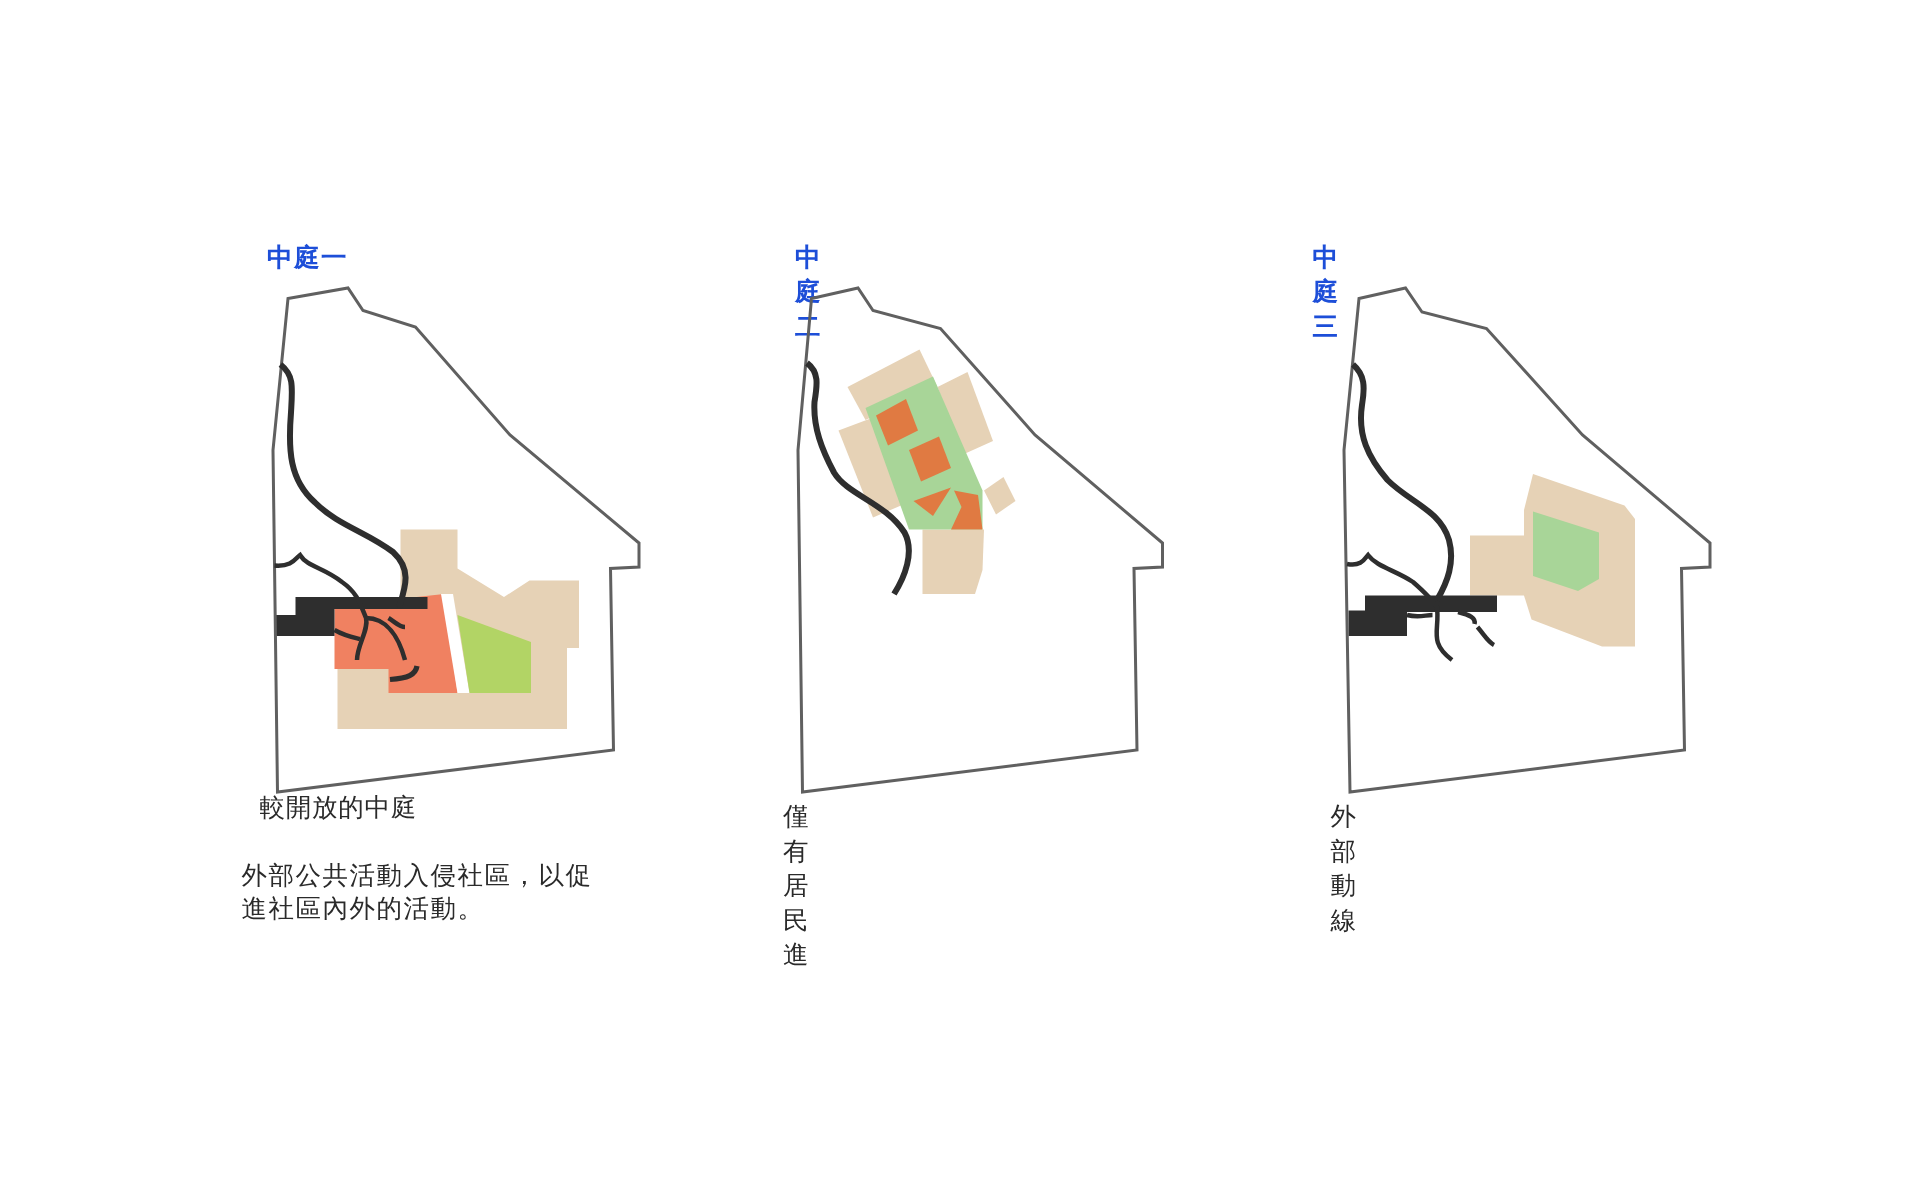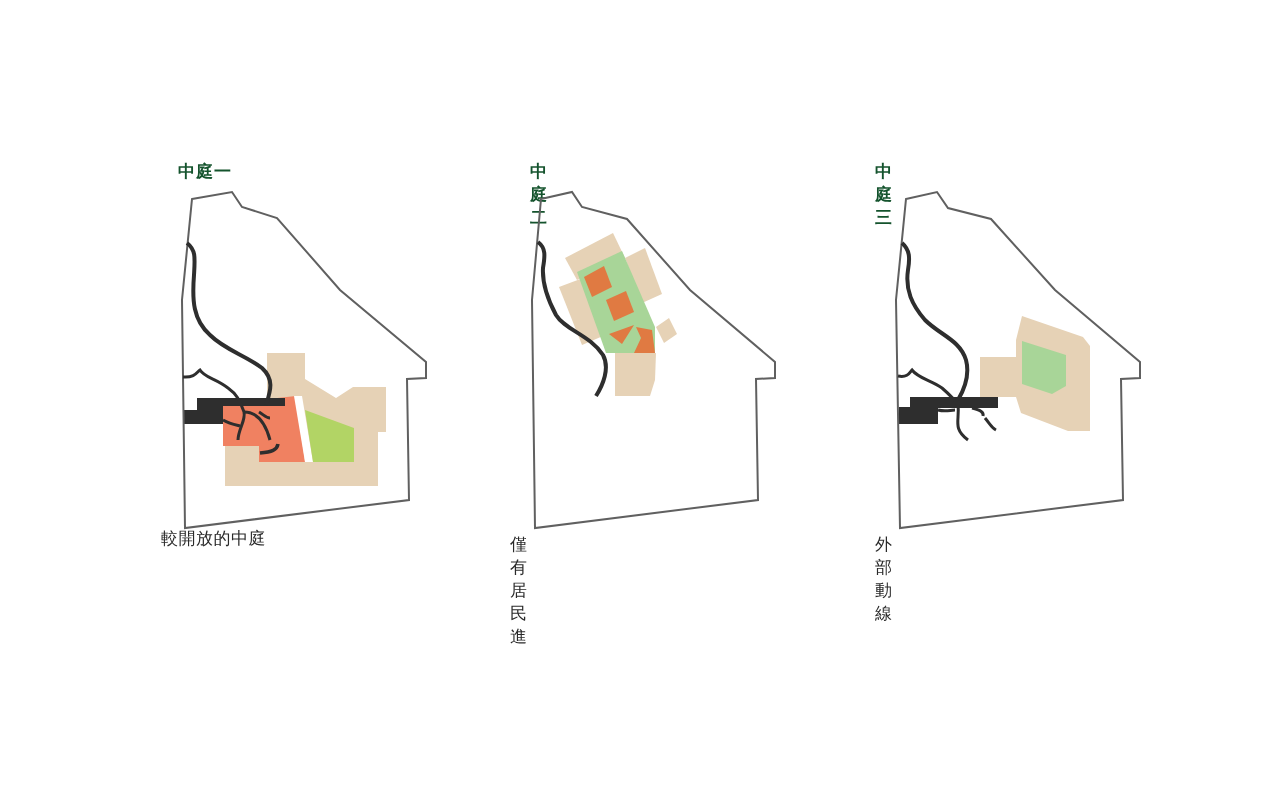--- a/index.html
+++ b/index.html
@@ -1,21 +1,21 @@
 <!DOCTYPE html>
 <html><head>
 <meta charset="utf-8">
 <style>
   html, body { margin: 0; padding: 0; background: #ffffff; }
   body { width: 1280px; height: 800px; position: relative; overflow: hidden;
          font-family: "DejaVu Sans", "Liberation Sans", sans-serif; color: #222; }
   .panel { position: absolute; top: 0; width: 360px; height: 800px; }
-  .title { position: absolute; top: 160px; font-size: 17px; font-weight: bold; color: #14532d; letter-spacing: 1px; }
+  .title { position: absolute; top: 160px; font-size: 17px; font-weight: bold; color: #1d4ed8; letter-spacing: 1px; }
   .diagram { position: absolute; top: 0; left: 0; }
-  .subtitle { position: absolute; font-size: 17px; color: #2a2a2a; letter-spacing: 0.5px; }
+  .subtitle { position: absolute; font-size: 17px; color: #2a2a2a; letter-spacing: 0.5px; margin-left: 12px; }
   .desc { position: absolute; font-size: 17px; line-height: 22px; color: #2a2a2a; letter-spacing: 1px; white-space: pre-line; width: 290px; }
 </style>
 </head>
 <body>
 
 <div class="panel" style="left:0;">
   <div class="title" style="left:178px;">中庭一</div>
   <svg class="diagram" width="460" height="800" viewBox="0 0 460 800">
 
     <polygon points="267,353 305,353 305,379 336,398 353,387 386,387 386,432 378,432 378,486 225,486 225,424 268,424 268,410 267,410" fill="#e6d2b6"></polygon>
@@ -31,20 +31,22 @@
     <polygon points="192,199 232,192 242,207 277,218 340,290 426,362 426,378 407,379 409,500 185,528 182,300" fill="none" stroke="#606060" stroke-width="2"></polygon>
 
     <path d="M187,243 C196,250 195,258 194,275 C192,300 193,320 210,335 C225,350 245,355 262,368 C275,380 270,392 266,405" fill="none" stroke="#2e2e2e" stroke-width="4"></path>
     <path d="M183,377 C195,378 197,372 200,370 C205,378 215,378 228,388 C238,395 240,402 244,412 C246,420 238,430 238,440" fill="none" stroke="#2e2e2e" stroke-width="3"></path>
     <path d="M244,412 C258,412 266,425 270,440" fill="none" stroke="#2e2e2e" stroke-width="3"></path>
     <path d="M223,420 C230,424 236,425 240,426" fill="none" stroke="#2e2e2e" stroke-width="3"></path>
     <path d="M259,412 C264,415 266,418 270,418" fill="none" stroke="#2e2e2e" stroke-width="3"></path>
     <path d="M260,453 C272,452 277,450 278,444" fill="none" stroke="#2e2e2e" stroke-width="3.5"></path>
   </svg>
   <div class="subtitle" style="left:161px; top:527px;">較開放的中庭</div>
+  <div class="desc" style="left:161px; top:573px;">外部公共活動入侵社區，以促
+進社區內外的活動。</div>
 </div>
 
 <div class="panel" style="left:0;">
   <div class="title" style="left:511px;margin-left:19px;">中庭二</div>
   <svg class="diagram" width="800" height="800" viewBox="0 0 800 800">
 
     <polygon points="565,258 613,233 625,258 577,280" fill="#e6d2b6"></polygon>
     <polygon points="625,258 645,248 662,294 642,303" fill="#e6d2b6"></polygon>
     <polygon points="559,287 583,278 603,336 582,345" fill="#e6d2b6"></polygon>
     <polygon points="656,327 669,318 677,334 664,343" fill="#e6d2b6"></polygon>

